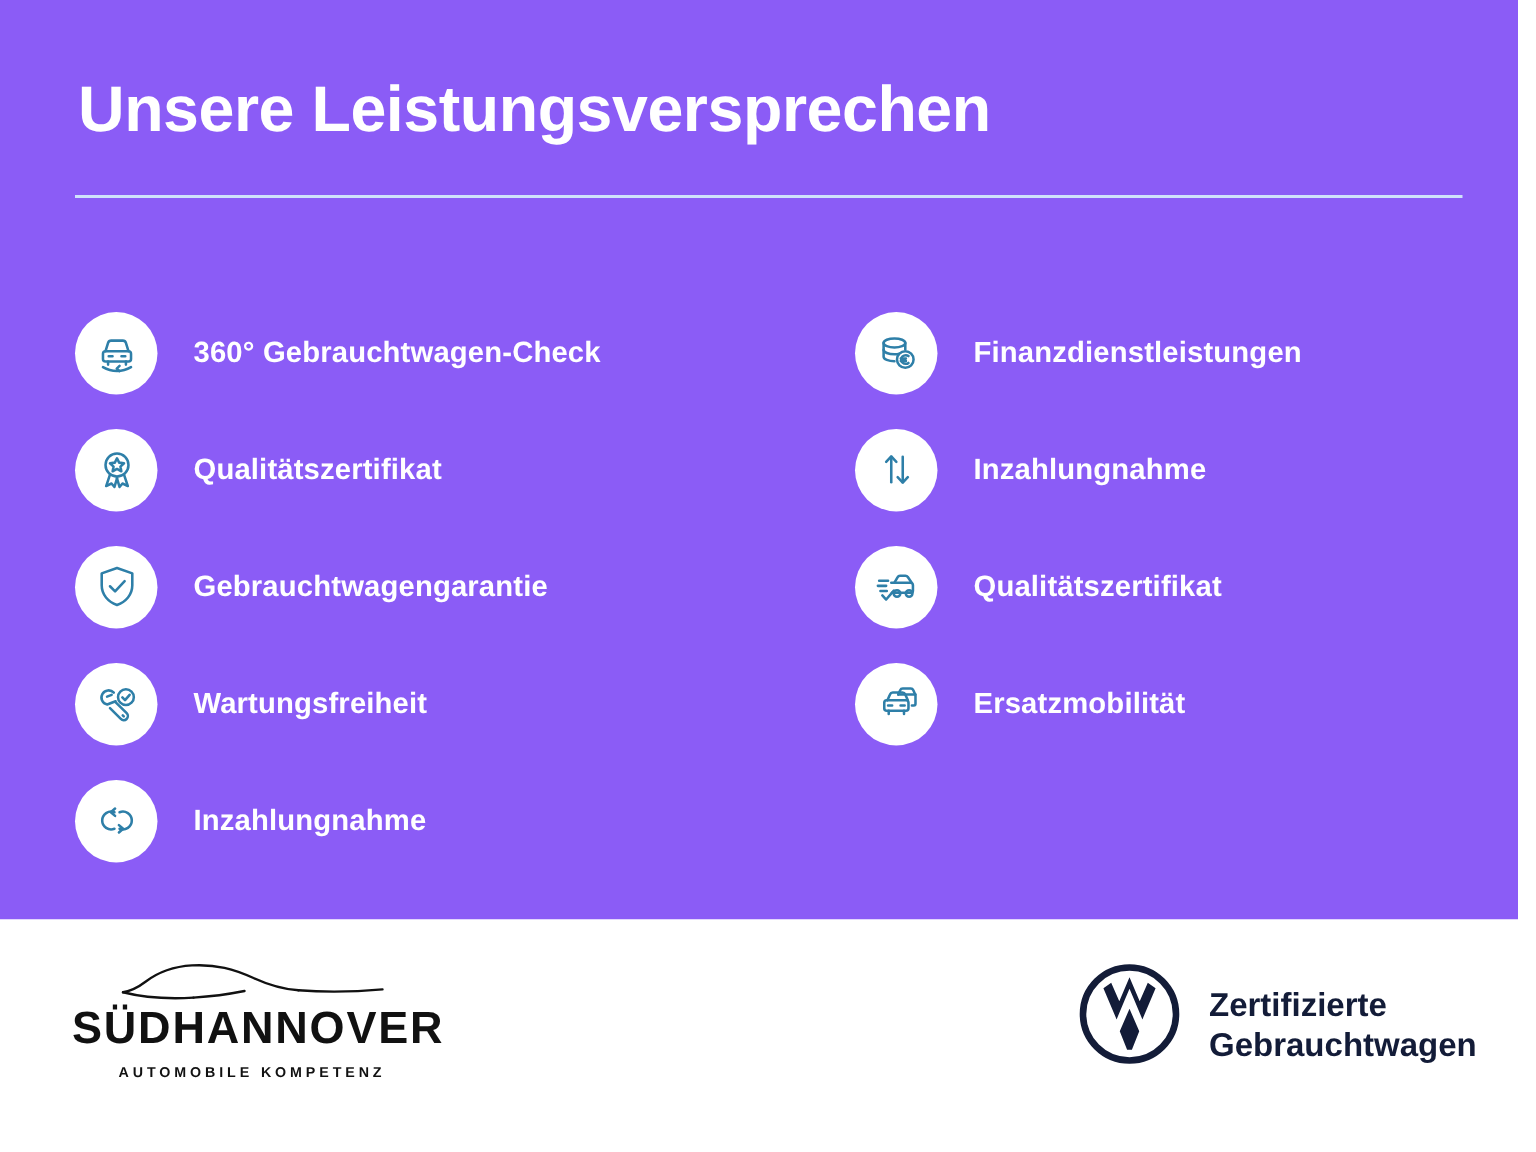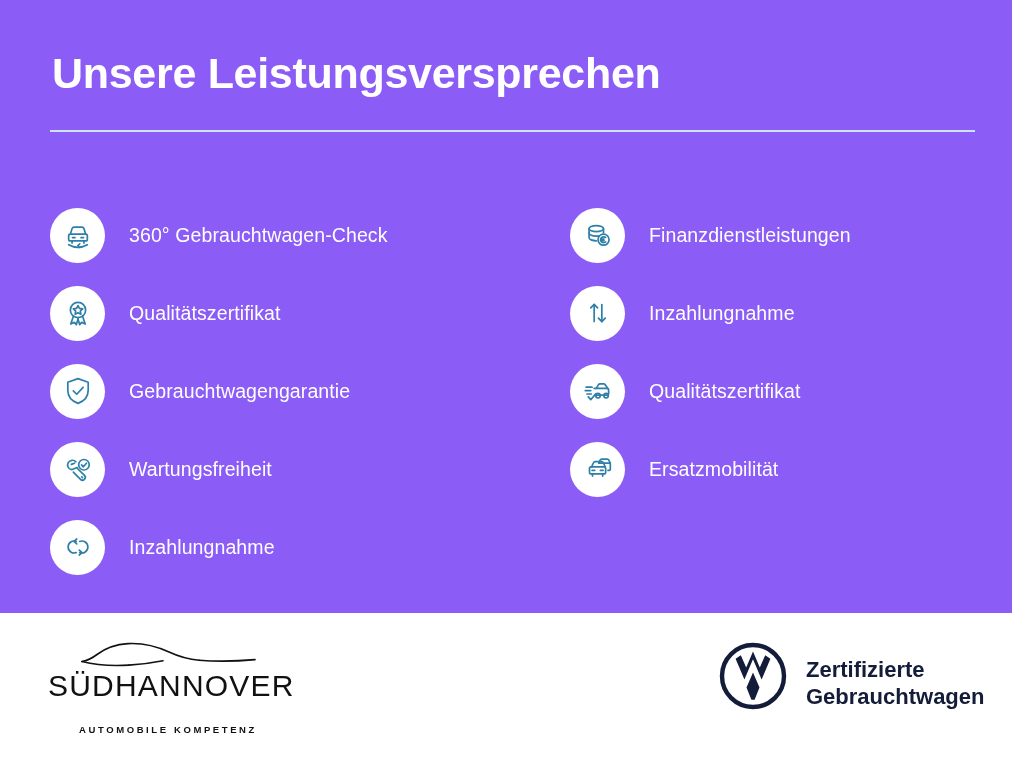--- a/index.html
+++ b/index.html
@@ -89,21 +89,21 @@
   }
   .feature-icon svg {
     width: 34px;
     height: 34px;
     display: block;
   }
 
   .feature-label {
     margin-left: 24px;
     font-size: 19.5px;
-    font-weight: normal;
+    font-weight: bold;
     color: #ffffff;
     letter-spacing: 0.1px;
     white-space: nowrap;
   }
 
   
   .footer {
     position: absolute;
     left: 0;
     top: 613px;
@@ -121,27 +121,27 @@
     color: #1a1a1a;
   }
   .logo-sh-swoosh {
     display: block;
     width: 185px;
     height: 28px;
     margin: 0 auto 2px auto;
   }
   .logo-sh-name {
     font-size: 30px;
-    font-weight: normal;
+    font-weight: bold;
     letter-spacing: 1.2px;
     line-height: 1;
     color: #111111;
   }
   .logo-sh-tag {
-    margin-top: 23px;
+    margin-top: 9px;
     font-size: 9.5px;
     font-weight: bold;
     letter-spacing: 2.6px;
     color: #111111;
   }
 
   .logo-vw {
     position: absolute;
     left: 718px;
     top: 28px;

